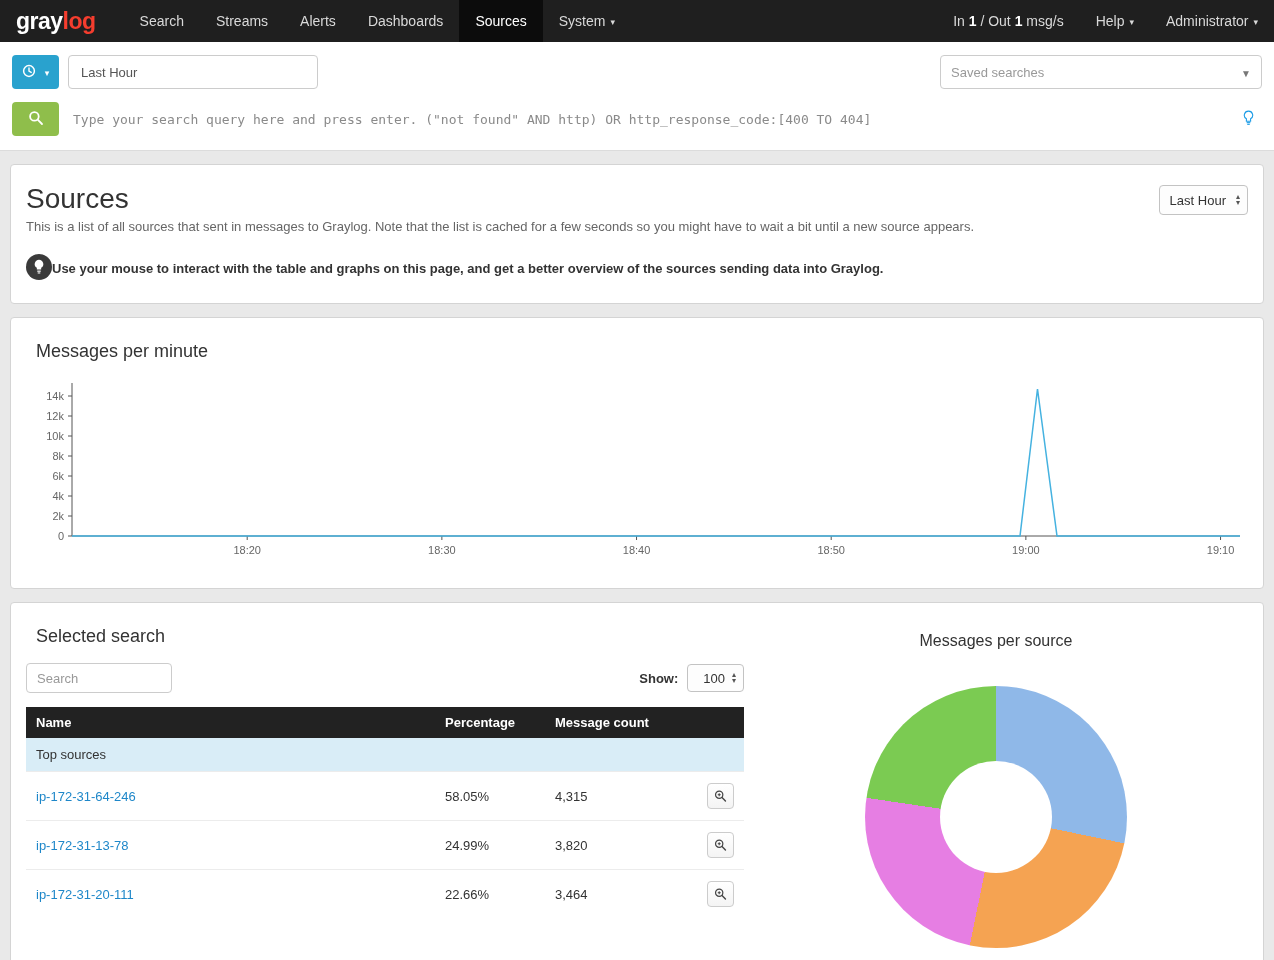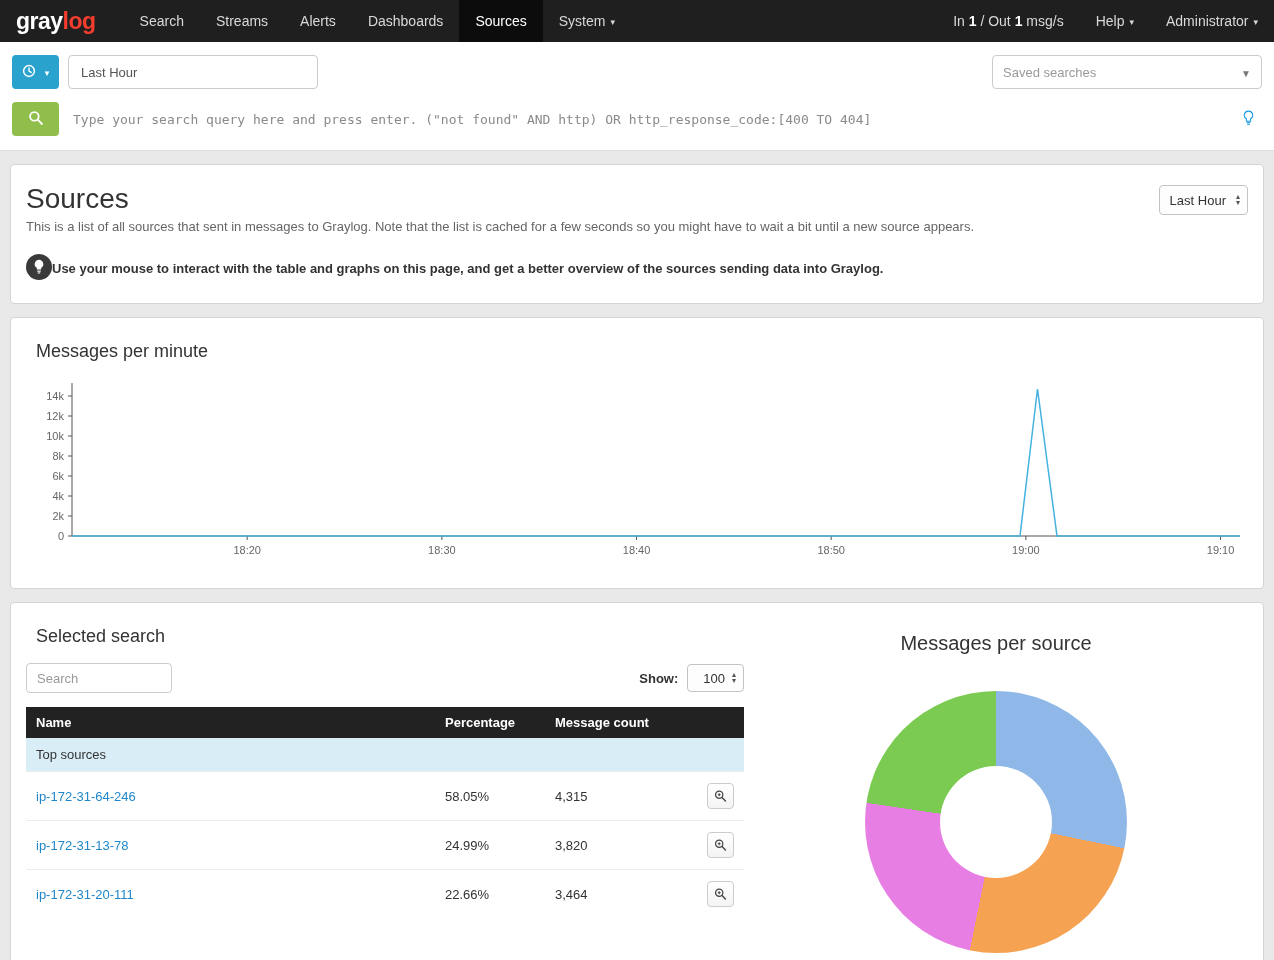--- a/index.html
+++ b/index.html
@@ -52,21 +52,21 @@
     color: #fff; display: flex; align-items: center; justify-content: center;
     gap: 4px; cursor: pointer;
   }
   .timerange-input {
     margin-left: 9px; width: 250px; height: 34px;
     border: 1px solid #ccc; border-radius: 4px;
     padding: 6px 12px; font-size: 13px; color: #555;
     font-family: "Liberation Sans", sans-serif;
   }
   .saved-searches {
-    margin-left: auto; width: 270px; height: 34px;
+    margin-left: auto; width: 322px; height: 34px;
     border: 1px solid #ccc; border-radius: 4px;
     display: flex; align-items: center; padding: 0 10px;
     color: #999; cursor: pointer; background: #fff;
   }
   .saved-searches .caret { margin-left: auto; color: #777; font-size: 10px; }
   .search-btn {
     width: 47px; height: 34px;
     background: #8fbe4b; border: none; border-radius: 4px;
     display: flex; align-items: center; justify-content: center;
     cursor: pointer;
@@ -141,21 +141,21 @@
   .col-pct { width: 110px; }
   .col-count { width: 152px; }
   .col-action { width: 42px; }
   a.source-link { color: #1e87c9; text-decoration: none; cursor: pointer; }
   .zoom-btn {
     width: 27px; height: 26px; border: 1px solid #ccc; border-radius: 4px;
     background: linear-gradient(#fff, #f4f4f4);
     display: inline-flex; align-items: center; justify-content: center;
     cursor: pointer;
   }
-  .pie-title { font-size: 20px; font-weight: 400; margin: 14px 0 0; color: #333; }
+  .pie-title { font-size: 16px; font-weight: 400; margin: 14px 0 0; color: #333; }
   .donut { width: 262px; height: 262px; border-radius: 50%; position: relative; margin-top: 36px; cursor: pointer; }
   .donut-hole { position: absolute; width: 112px; height: 112px; border-radius: 50%; background: #fff; top: 75px; left: 75px; }
 </style>
 </head>
 <body>
 
 <div class="navbar">
   <div class="brand">
     <span>gray</span>
       <span class="log">log</span>

